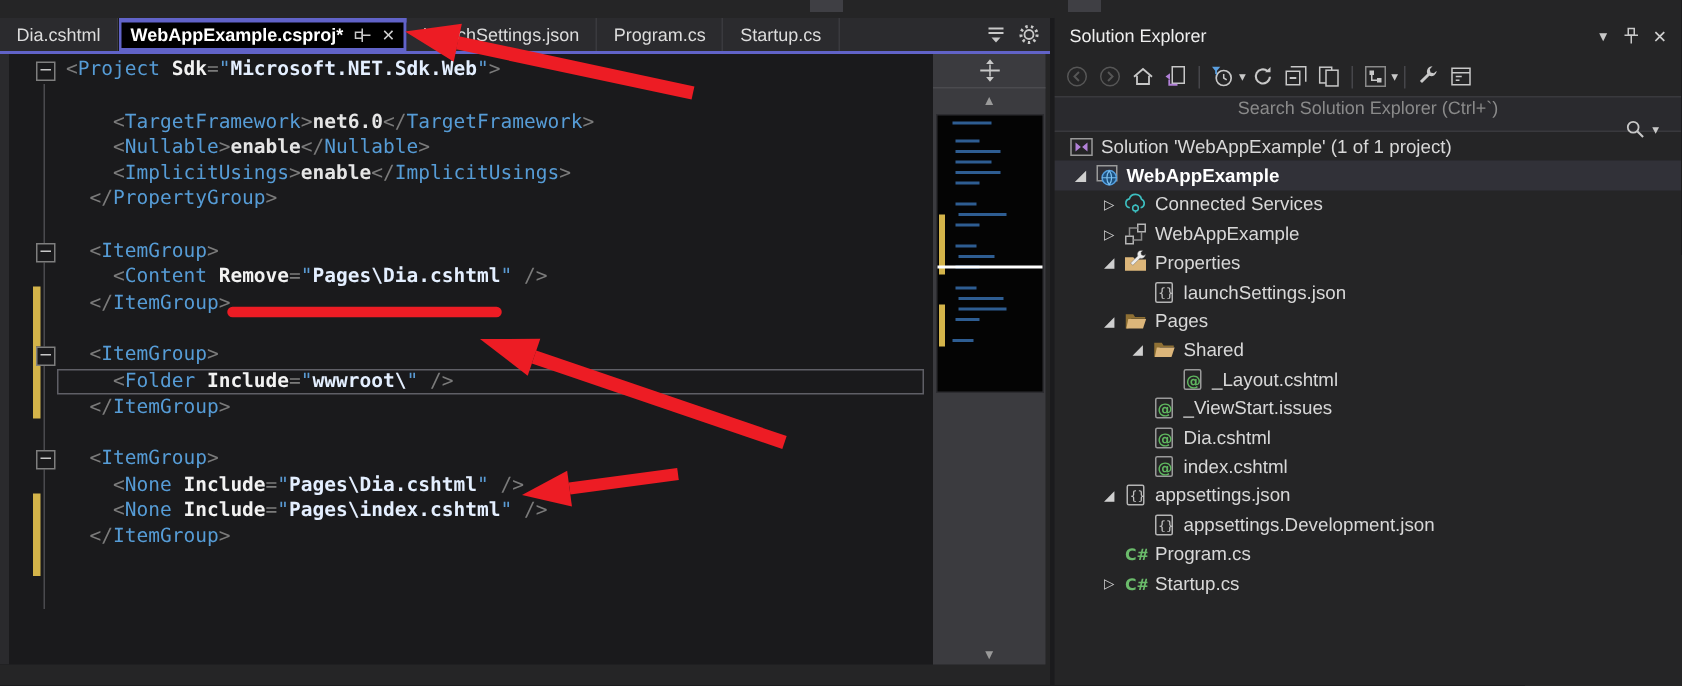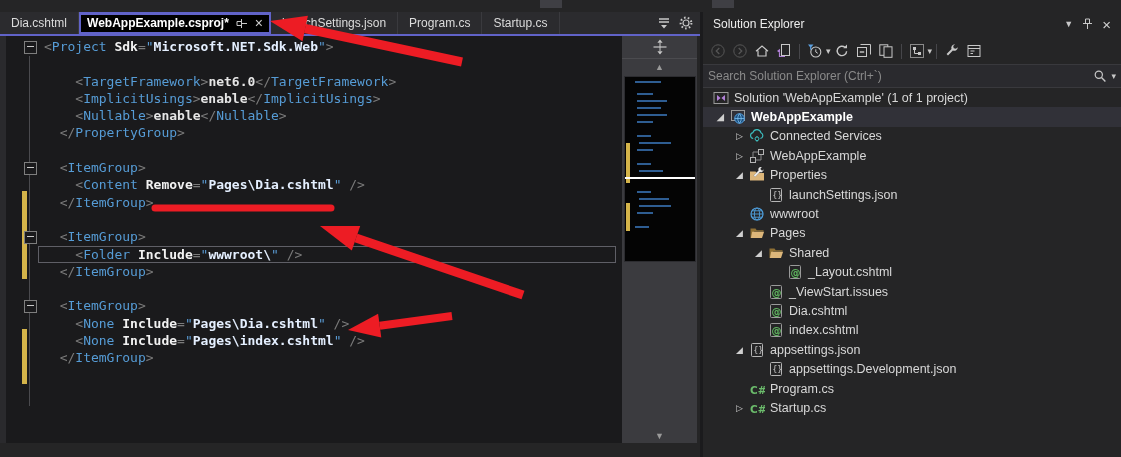--- a/index.html
+++ b/index.html
@@ -51,21 +51,21 @@
   
   .sepanel{position:absolute;left:703px;top:10px;width:418px;height:447px;background:#252526;overflow:hidden;}
   .setitle{height:28px;display:flex;align-items:center;padding-left:10px;font-size:12px;color:#eeeeee;}
   .setitle .ticons{margin-left:auto;display:flex;align-items:center;gap:8px;padding-right:10px;}
   .setitle .closex{color:#d0d0d0;font-size:15px;}
   .caretg{color:#c8c8c8;font-size:9px;}
   .setoolbar{height:26px;display:flex;align-items:center;padding:0 4px;}
   .tbic{width:22px;height:20px;display:inline-flex;align-items:center;justify-content:center;}
   .tbsep{width:1px;height:15px;background:#46464a;margin:0 4px;}
   .sesearch{height:22px;background:#2a2a2e;border-top:1px solid #39393d;border-bottom:1px solid #39393d;
-      display:flex;align-items:center;padding:0 5px;font-size:12px;color:#8a8a8a;}
+      display:flex;align-items:center;padding:0 15px;font-size:12px;color:#8a8a8a;flex-direction:column;}
   .sesearch .right{margin-left:auto;display:flex;align-items:center;gap:4px;}
   .setree{position:absolute;left:0;top:78px;right:0;bottom:0;}
   .trow{height:19.4px;display:flex;align-items:center;font-size:12.5px;color:#d8d8d8;white-space:nowrap;}
   .trow.selected{background:#313138;}
   .trow.bold{font-weight:bold;color:#ffffff;}
   .arrowslot{width:17px;text-align:center;font-size:9px;color:#cfcfcf;flex:none;}
   .ticon{width:17px;height:16px;margin-right:5px;display:inline-flex;align-items:center;justify-content:center;flex:none;}
   
   .annot{position:absolute;left:0;top:0;z-index:50;pointer-events:none;}
   .ic svg, .tbic svg, .ticon svg{display:block;}
@@ -122,22 +122,22 @@
         </div>
       </div>
     <div class="underline"></div>
 
     <div class="codewrap" id="codewrap">
       <div class="sliver"></div>
       <div id="codelines" style="position: absolute; left: 0px; top: 2px; width: 100%;">
           <div class="cl"><span class="fb"></span><span class="tk-p">&lt;</span><span class="tk-t">Project</span><span class="tk-a"> Sdk</span><span class="tk-p">=</span><span class="tk-q">"</span><span class="tk-v">Microsoft.NET.Sdk.Web</span><span class="tk-q">"</span><span class="tk-p">&gt;</span></div>
           <div class="cl"></div>
           <div class="cl"><span class="tk-p">    &lt;</span><span class="tk-t">TargetFramework</span><span class="tk-p">&gt;</span><span class="tk-x">net6.0</span><span class="tk-p">&lt;/</span><span class="tk-t">TargetFramework</span><span class="tk-p">&gt;</span></div>
+          <div class="cl"><span class="tk-p">    &lt;</span><span class="tk-t">Nullable</span><span class="tk-p">&gt;</span><span class="tk-x">enable</span><span class="tk-p">&lt;/</span><span class="tk-t">Nullable</span><span class="tk-p">&gt;</span></div>
           <div class="cl"><span class="tk-p">    &lt;</span><span class="tk-t">ImplicitUsings</span><span class="tk-p">&gt;</span><span class="tk-x">enable</span><span class="tk-p">&lt;/</span><span class="tk-t">ImplicitUsings</span><span class="tk-p">&gt;</span></div>
-          <div class="cl"><span class="tk-p">    &lt;</span><span class="tk-t">Nullable</span><span class="tk-p">&gt;</span><span class="tk-x">enable</span><span class="tk-p">&lt;/</span><span class="tk-t">Nullable</span><span class="tk-p">&gt;</span></div>
           <div class="cl"><span class="tk-p">  &lt;/</span><span class="tk-t">PropertyGroup</span><span class="tk-p">&gt;</span></div>
           <div class="cl"></div>
           <div class="cl"><span class="fb"></span><span class="tk-p">  &lt;</span><span class="tk-t">ItemGroup</span><span class="tk-p">&gt;</span></div>
           <div class="cl"><span class="tk-p">    &lt;</span><span class="tk-t">Content</span><span class="tk-a"> Remove</span><span class="tk-p">=</span><span class="tk-q">"</span><span class="tk-v">Pages\Dia.cshtml</span><span class="tk-q">"</span><span class="tk-p"> /&gt;</span></div>
           <div class="cl"><span class="tk-p">  &lt;/</span><span class="tk-t">ItemGroup</span><span class="tk-p">&gt;</span></div>
           <div class="cl"></div>
           <div class="cl"><span class="fb"></span><span class="tk-p">  &lt;</span><span class="tk-t">ItemGroup</span><span class="tk-p">&gt;</span></div>
           <div class="cl cur"><span class="tk-p">    &lt;</span><span class="tk-t">Folder</span><span class="tk-a"> Include</span><span class="tk-p">=</span><span class="tk-q">"</span><span class="tk-v">wwwroot\</span><span class="tk-q">"</span><span class="tk-p"> /&gt;</span></div>
           <div class="cl"><span class="tk-p">  &lt;/</span><span class="tk-t">ItemGroup</span><span class="tk-p">&gt;</span></div>
           <div class="cl"></div>
@@ -372,31 +372,20 @@
           <span class="arrowslot"></span>
           <span class="ticon">
             <svg width="16" height="16" viewBox="0 0 16 16">
               <rect x="2.5" y="1.5" width="11" height="13" rx="1" fill="none" stroke="#b5b5b5"></rect>
               <text x="4.2" y="11" font-size="8.5" fill="#c8c8c8" font-family="DejaVu Sans Mono, monospace">{}</text>
             </svg>
           </span>
           <span>launchSettings.json</span>
         </div>
         <div class="trow" style="padding-left: 28px;">
-          <span class="arrowslot"></span>
-          <span class="ticon">
-            <svg width="16" height="16" viewBox="0 0 16 16">
-              <circle cx="8" cy="8" r="6" fill="none" stroke="#4f9fdd" stroke-width="1.2"></circle>
-              <ellipse cx="8" cy="8" rx="2.6" ry="6" fill="none" stroke="#4f9fdd" stroke-width=".9"></ellipse>
-              <path d="M2 8h12M3.2 4.8h9.6M3.2 11.2h9.6" stroke="#4f9fdd" stroke-width=".9"></path>
-            </svg>
-          </span>
-          <span>wwwroot</span>
-        </div>
-        <div class="trow" style="padding-left: 28px;">
           <span class="arrowslot">◢</span>
           <span class="ticon">
             <svg width="16" height="16" viewBox="0 0 16 16">
               <path d="M1.5 3.5h5l1.2 1.8h6.8v1.2H5.2L3.2 13H1.5z" fill="#8f7034"></path>
               <path d="M3.2 6.7h11.9L13 13H1.9z" fill="#dcb67a"></path>
             </svg>
           </span>
           <span>Pages</span>
         </div>
         <div class="trow" style="padding-left: 47px;">

